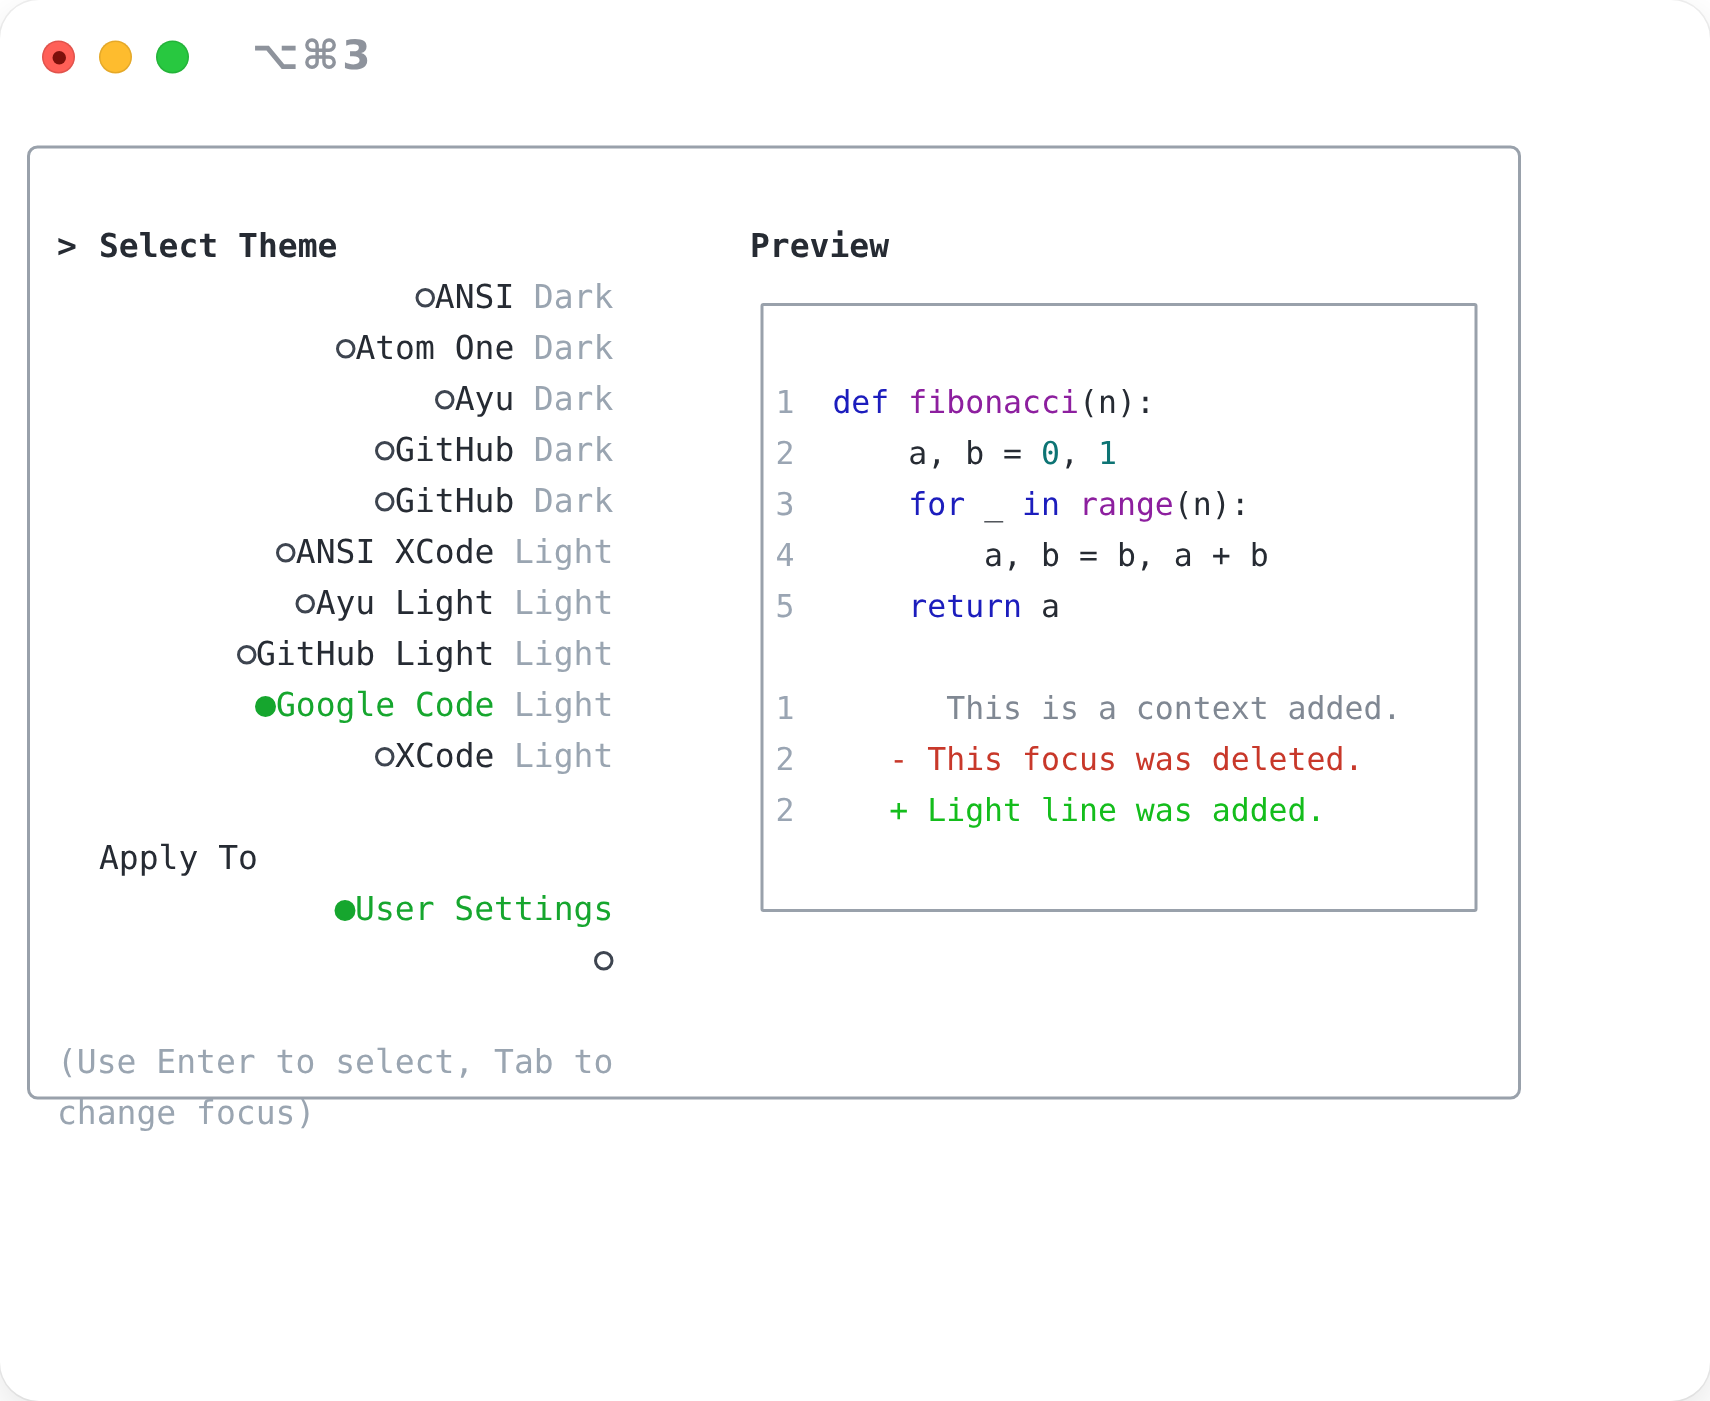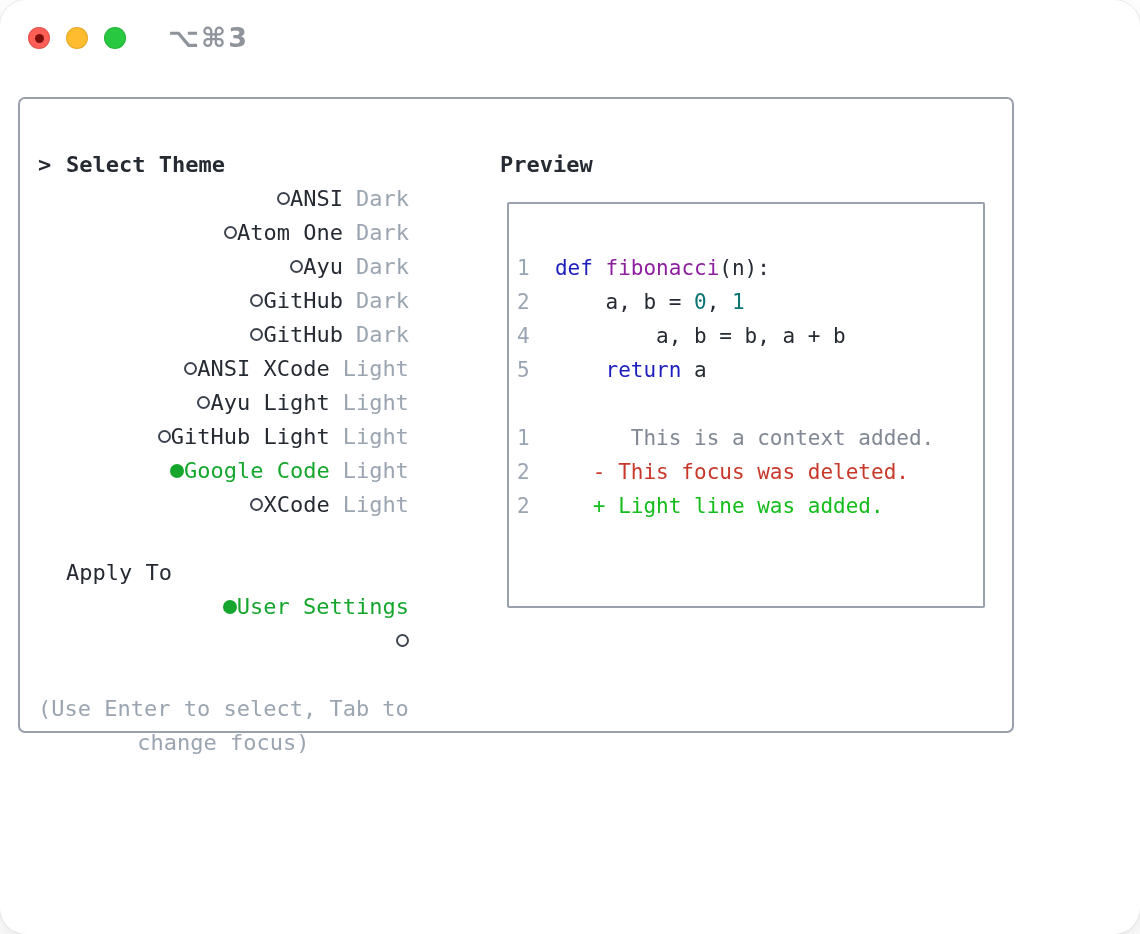--- a/index.html
+++ b/index.html
@@ -50,21 +50,21 @@
   .mcell { display: inline-block; width: 28px; vertical-align: top; }
   .radio {
     display: inline-block; width: 13px; height: 13px;
     border: 2px solid var(--ring); border-radius: 50%;
     margin-top: 10px; vertical-align: top;
   }
   .radio.sel { background: var(--accent-green); border-color: var(--accent-green); width: 14px; height: 14px; }
   .item { cursor: default; text-align: right; }
   .item .variant { color: var(--muted); margin-left: 13px; }
   .item.sel .name { color: var(--accent-green); }
-  .hint { color: var(--muted); text-align: center; }
+  .hint { color: var(--muted); }
   
   .col-right {
     position: absolute; left: 480px; top: 49px;
     font-size: 22px; color: var(--text);
   }
   .preview-box {
     position: absolute; left: 487px; top: 103px;
     width: 478px; height: 406px;
     border: 2px solid var(--border); border-radius: 2px;
     background: #ffffff;
@@ -130,20 +130,21 @@
       </div>
     </div>
 
     <div class="col-right">
       <div class="row hdr">Preview</div>
     </div>
 
     <div class="preview-box" id="preview-box">
         <div class="cl"><span class="ln">1  </span><span class="tk-kw">def</span><span class="tk-pln"> </span><span class="tk-nm">fibonacci</span><span class="tk-pln">(n):</span></div>
         <div class="cl"><span class="ln">2  </span><span class="tk-pln">    a, b = </span><span class="tk-lit">0</span><span class="tk-pln">, </span><span class="tk-lit">1</span></div>
+        <div class="cl"><span class="ln">3  </span><span class="tk-pln">    </span><span class="tk-kw">for</span><span class="tk-pln"> _ </span><span class="tk-kw">in</span><span class="tk-pln"> </span><span class="tk-nm">range</span><span class="tk-pln">(n):</span></div>
         <div class="cl"><span class="ln">4  </span><span class="tk-pln">        a, b = b, a + b</span></div>
         <div class="cl"><span class="ln">5  </span><span class="tk-pln">    </span><span class="tk-kw">return</span><span class="tk-pln"> a</span></div>
         <div class="cl"><span class="ln">   </span></div>
         <div class="cl"><span class="ln">1  </span><span class="tk-ctx">      This is a context added.</span></div>
         <div class="cl"><span class="ln">2  </span><span class="tk-del">   - This focus was deleted.</span></div>
         <div class="cl"><span class="ln">2  </span><span class="tk-add">   + Light line was added.</span></div>
       </div>
 
   </div>
 </div>

